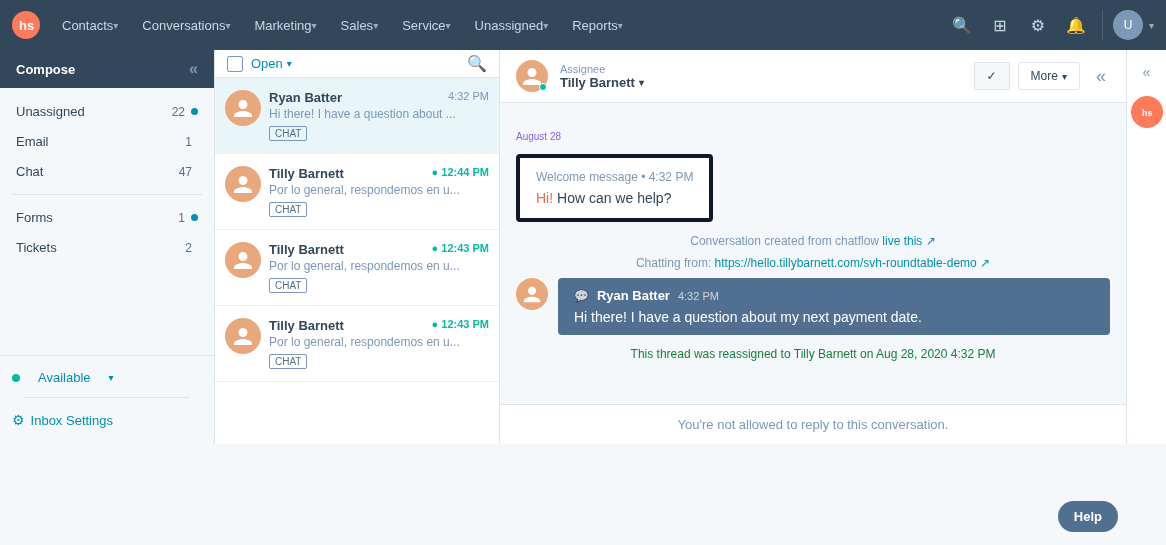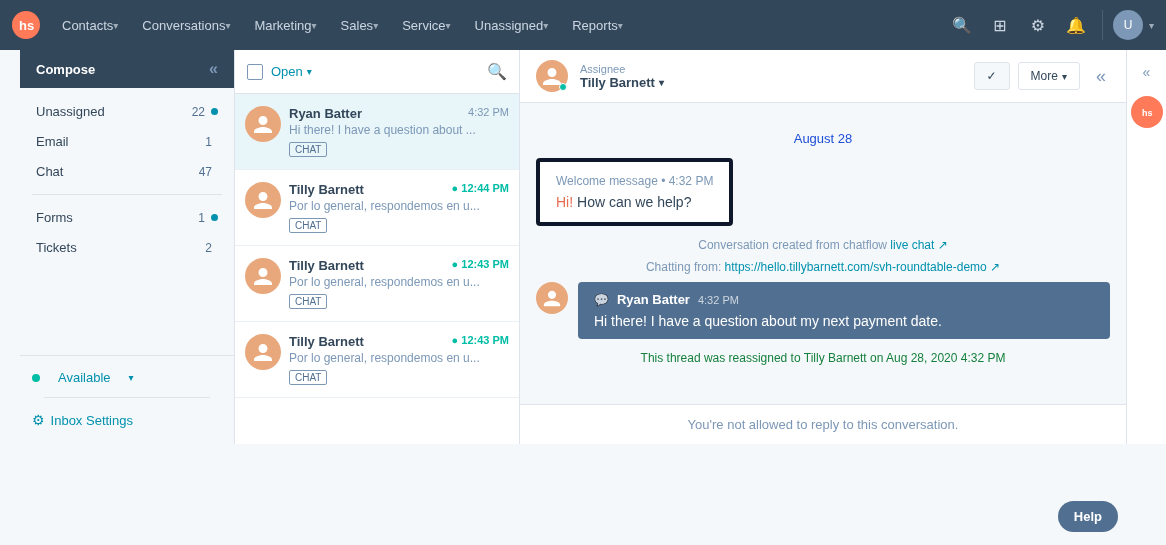--- a/index.html
+++ b/index.html
@@ -16,21 +16,21 @@
     .nav-chevron { font-size: 10px; opacity: 0.7; }
     .nav-spacer { flex: 1; }
     .nav-icons { display: flex; align-items: center; gap: 6px; }
     .nav-icon-btn {
       width: 32px; height: 32px; border-radius: 4px; display: flex; align-items: center; justify-content: center; color: #cbd6e2; cursor: pointer; font-size: 16px;
     }
     .nav-divider { width: 1px; height: 30px; background: #4a6073; margin: 0 4px; }
     .nav-avatar { width: 30px; height: 30px; border-radius: 50%; background: #7c98b6; display: flex; align-items: center; justify-content: center; color: white; font-size: 12px; cursor: pointer; }
 
     
-    .main-layout { display: flex; height: 394px; margin-left: 20px; }
+    .main-layout { display: flex; height: 394px; }
 
     
     .left-sidebar {
       width: 215px; background: #f5f8fa; border-right: 1px solid #dfe3eb; display: flex; flex-direction: column; flex-shrink: 0;
     }
     .compose-btn {
       background: #33475b; color: white; border: none; padding: 10px 16px; font-size: 13px; font-weight: 600; cursor: pointer; display: flex; align-items: center; justify-content: space-between; margin: 0;
     }
     .compose-btn .collapse-icon { color: #7c98b6; font-size: 16px; }
     .sidebar-nav { flex: 1; overflow-y: auto; padding: 8px 0; }
@@ -45,21 +45,21 @@
     .sidebar-footer { padding: 10px 12px; border-top: 1px solid #dfe3eb; }
     .available-btn { display: flex; align-items: center; gap: 18px; color: #0091ae; font-size: 13px; cursor: pointer; padding: 4px 0; }
     .available-dot { width: 8px; height: 8px; border-radius: 50%; background: #00bda5; }
     .inbox-settings { display: flex; align-items: center; gap: 6px; color: #0091ae; font-size: 13px; cursor: pointer; padding: 6px 0; }
 
     
     .conversation-list {
       width: 285px; background: white; border-right: 1px solid #dfe3eb; display: flex; flex-direction: column; flex-shrink: 0;
     }
     .conv-list-header {
-      display: flex; align-items: center; padding: 12px 12px; border-bottom: 1px solid #dfe3eb; gap: 8px;
+      display: flex; align-items: center; padding: 4px 12px; border-bottom: 1px solid #dfe3eb; gap: 8px;
     }
     .checkbox-empty { width: 16px; height: 16px; border: 1.5px solid #7c98b6; border-radius: 2px; flex-shrink: 0; }
     .open-filter { display: flex; align-items: center; gap: 4px; color: #0091ae; font-size: 13px; cursor: pointer; font-weight: 500; }
     .filter-chevron { font-size: 10px; }
     .search-icon-btn { margin-left: auto; color: #516f90; cursor: pointer; font-size: 16px; }
     .conv-item {
       display: flex; padding: 12px 10px; border-bottom: 1px solid #eaf0f6; cursor: pointer; gap: 8px; align-items: flex-start;
     }
     .conv-item.active { background: #e8f5f9; }
     .conv-avatar { width: 36px; height: 36px; border-radius: 50%; background: #e8a87c; display: flex; align-items: center; justify-content: center; flex-shrink: 0; }
@@ -84,21 +84,21 @@
     .assignee-name { font-size: 13px; color: #33475b; font-weight: 600; display: flex; align-items: center; gap: 4px; cursor: pointer; }
     .chat-actions { margin-left: auto; display: flex; gap: 8px; }
     .action-btn {
       border: 1px solid #dfe3eb; background: white; color: #33475b; padding: 6px 12px; border-radius: 3px; font-size: 12px; cursor: pointer; display: flex; align-items: center; gap: 4px;
     }
     .action-btn.check { background: #f5f8fa; }
     .collapse-chat { color: #7c98b6; font-size: 18px; cursor: pointer; padding: 4px; }
 
     
     .chat-messages { flex: 1; overflow-y: auto; padding: 16px; background: #f5f8fa; }
-    .date-divider { text-align: center; color: #1d4ed8; font-size: 13px; margin: 12px 0; }
+    .date-divider { color: #8b5cf6; font-size: 10px; margin: 12px 0; }
     .message-bubble-container { display: flex; flex-direction: column; align-items: stretch; margin-bottom: 12px; }
     .message-bubble {
       background: white; border: 4px solid #0f172a; border-radius: 4px; padding: 12px 16px; max-width: 520px; align-self: flex-start;
     }
     .msg-header { font-size: 12px; color: #7c98b6; margin-bottom: 6px; }
     .msg-text { font-size: 14px; color: #33475b; }
     .system-note { text-align: center; color: #7c98b6; font-size: 12px; margin: 8px 0; }
     .system-note a { color: #0091ae; text-decoration: none; }
     .user-message-row { display: flex; align-items: flex-start; gap: 10px; margin-bottom: 12px; }
     .user-msg-avatar { width: 32px; height: 32px; border-radius: 50%; background: #e8a87c; display: flex; align-items: center; justify-content: center; flex-shrink: 0; }
@@ -333,21 +333,21 @@
           <div class="msg-header">Welcome message • 4:32 PM</div>
           <div class="msg-text">
             <span style="color:#e66e50;">Hi!</span> How can we help?
           </div>
         </div>
       </div>
 
       <div class="system-note">
         <span>Conversation created from chatflow</span>
         <a href="#">
-          <span>live chat</span> ↗
+          <span>live this</span> ↗
         </a>
       </div>
       <div class="system-note">
         <span>Chatting from:</span>
         <a href="#">
           <span>https://hello.tillybarnett.com/svh-roundtable-demo</span> ↗
         </a>
       </div>
 
       <div class="user-message-row">

